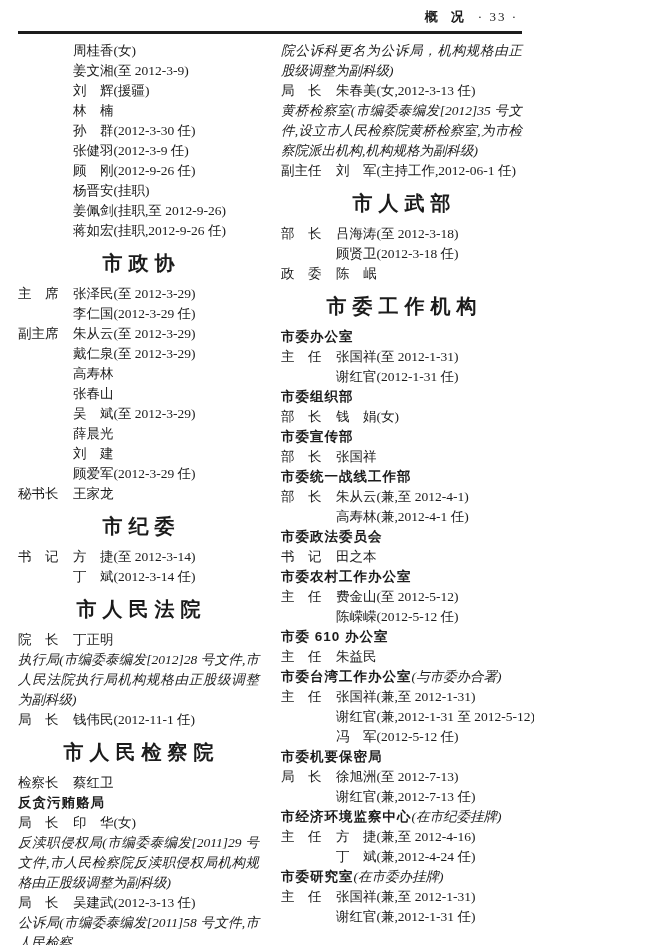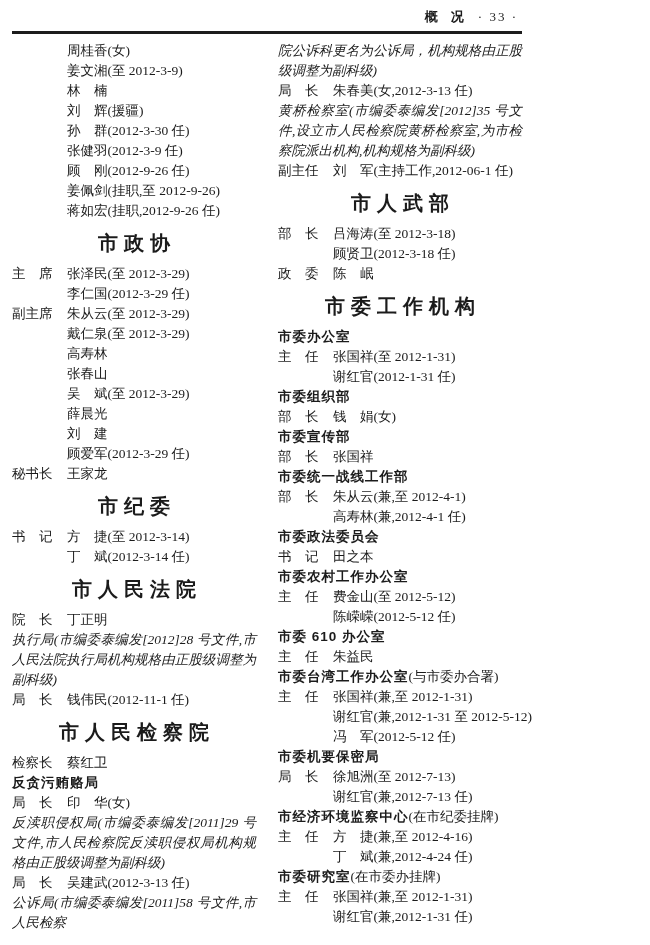--- a/index.html
+++ b/index.html
@@ -8,21 +8,21 @@
     background: #ffffff;
   }
   body {
     font-family: "Liberation Serif", "DejaVu Serif", serif;
     color: #1b1b1b;
     -webkit-font-smoothing: antialiased;
   }
   .page {
     box-sizing: border-box;
     width: 534px; height: 945px;
-    padding: 5px 12px 0 12px;
+    padding: 5px 12px 0 18px;
     overflow: hidden;
     background: #ffffff;
   }
   .page-header {
     display: flex;
     justify-content: flex-end;
     align-items: baseline;
     gap: 14px;
     font-size: 13px;
     font-weight: bold;
@@ -61,20 +61,21 @@
   .subheading {
     text-align: left;
     font-weight: bold;
     font-family: "Liberation Sans", "DejaVu Sans", sans-serif;
     font-size: 13.5px;
     letter-spacing: 1px;
     line-height: 20px;
   }
   .subheading .annotation {
     font-weight: normal;
+    font-style: italic;
     font-family: "Liberation Serif", "DejaVu Serif", serif;
     letter-spacing: 0;
   }
   .note {
     font-style: italic;
     text-align: justify;
     line-height: 20px;
   }
 </style>
 </head>
@@ -91,37 +92,41 @@
         <div class="entry">
           <span class="label"></span>
           <span class="name">周桂香(女)</span>
         </div>
         <div class="entry">
           <span class="label"></span>
           <span class="name">姜文湘(至 2012-3-9)</span>
         </div>
         <div class="entry">
           <span class="label"></span>
+          <span class="name">刘　辉(援疆)</span>
+        </div>
+        <div class="entry">
+          <span class="label"></span>
           <span class="name">林　楠</span>
         </div>
         <div class="entry">
           <span class="label"></span>
-          <span class="name">刘　辉(援疆)</span>
-        </div>
-        <div class="entry">
-          <span class="label"></span>
           <span class="name">孙　群(2012-3-30 任)</span>
         </div>
         <div class="entry">
           <span class="label"></span>
           <span class="name">张健羽(2012-3-9 任)</span>
         </div>
         <div class="entry">
           <span class="label"></span>
           <span class="name">顾　刚(2012-9-26 任)</span>
+        </div>
+        <div class="entry">
+          <span class="label"></span>
+          <span class="name">杨晋安(挂职)</span>
         </div>
         <div class="entry">
           <span class="label"></span>
           <span class="name">姜佩剑(挂职,至 2012-9-26)</span>
         </div>
         <div class="entry">
           <span class="label"></span>
           <span class="name">蒋如宏(挂职,2012-9-26 任)</span>
         </div>
         <div class="heading">市政协</div>

